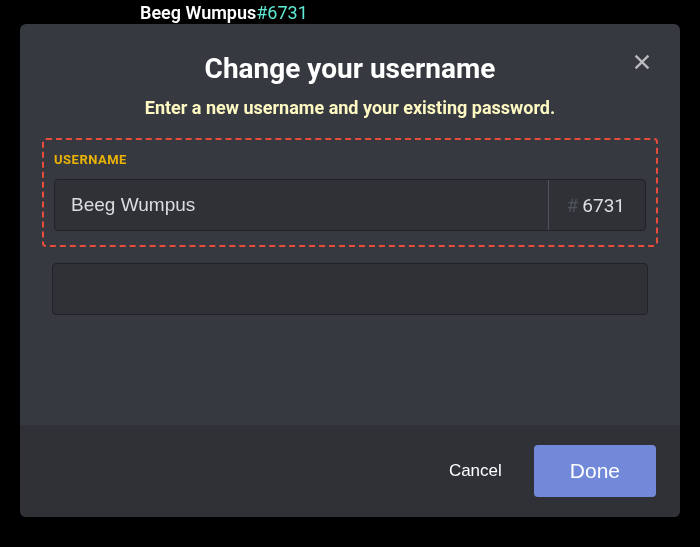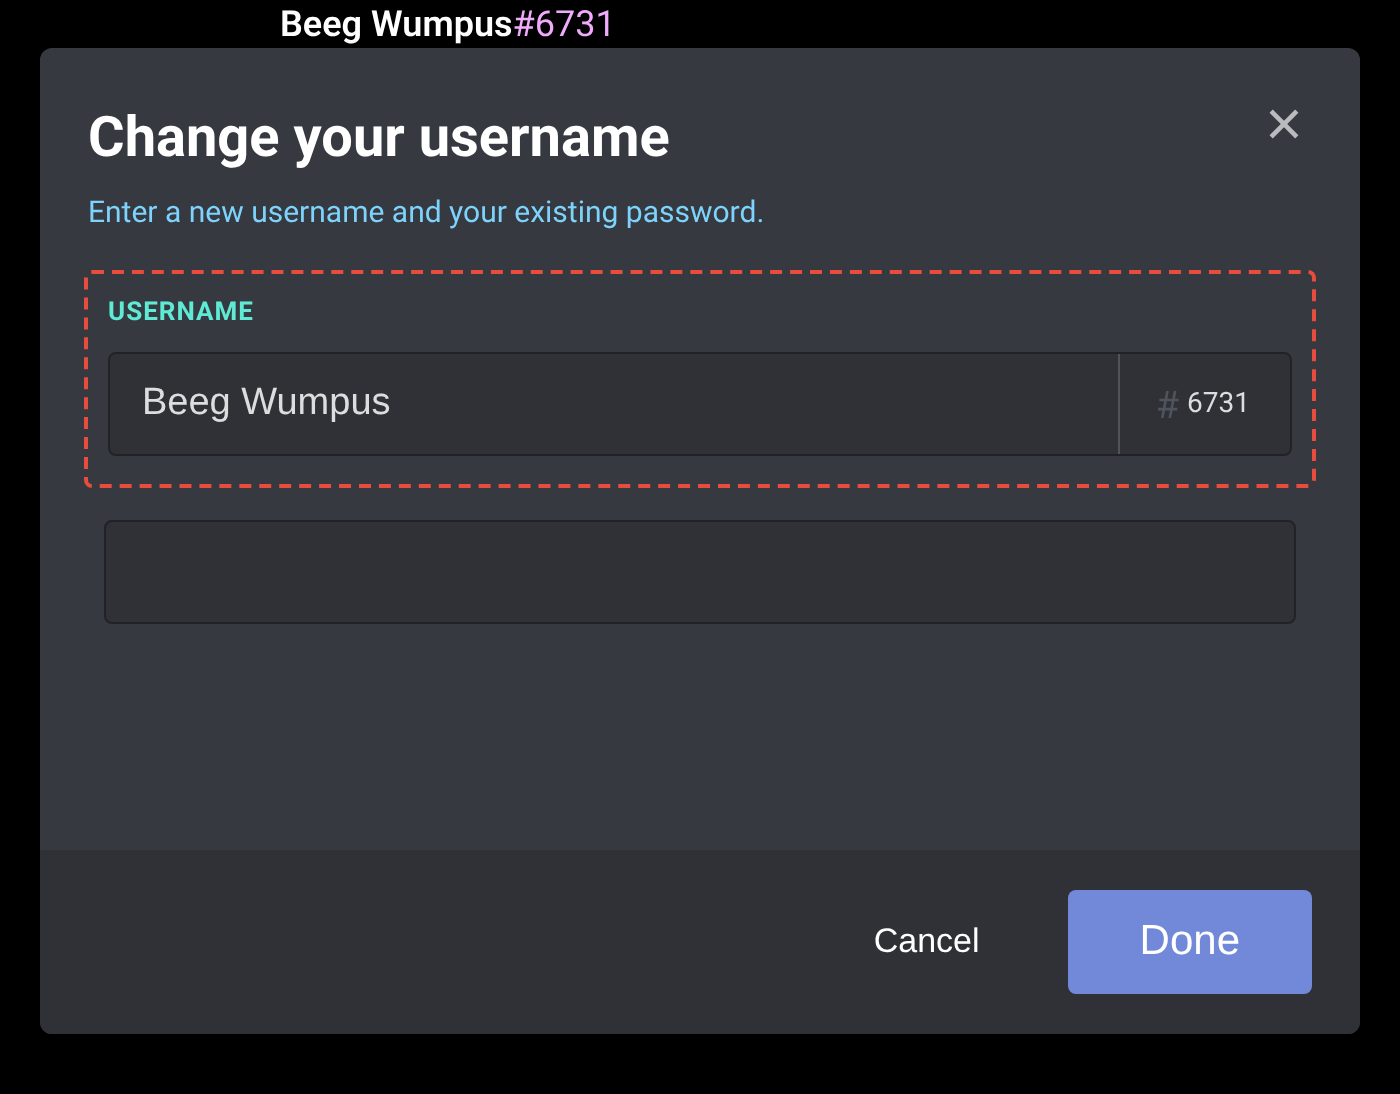--- a/index.html
+++ b/index.html
@@ -18,38 +18,38 @@
     .background-hint {
       position: absolute;
       top: 0;
       left: 140px;
       color: #fff;
       font-size: 18px;
       font-weight: 600;
       padding: 2px 0;
     }
     .background-hint .tag {
-      color: #f0abfc;
+      color: #5eead4;
       font-weight: 400;
     }
     .modal {
       position: absolute;
       top: 24px;
       left: 20px;
       right: 20px;
       bottom: 30px;
       background: #36393f;
       border-radius: 6px;
       display: flex;
       flex-direction: column;
       box-shadow: 0 8px 16px rgba(0,0,0,0.24);
     }
     .modal-header {
       padding: 28px 24px 20px 24px;
-      text-align: left;
+      text-align: center;
       position: relative;
     }
     .close-btn {
       position: absolute;
       top: 22px;
       right: 22px;
       width: 32px;
       height: 32px;
       display: flex;
       align-items: center;
@@ -61,36 +61,36 @@
       width: 22px;
       height: 22px;
     }
     .modal-title {
       color: #fff;
       font-size: 28px;
       font-weight: 700;
       margin-bottom: 12px;
     }
     .modal-subtitle {
-      color: #7dd3fc;
-      font-size: 15px;
-      font-weight: 400;
+      color: #fef9c3;
+      font-size: 18px;
+      font-weight: 700;
     }
     .modal-body {
       padding: 0 22px 24px 22px;
       flex: 1;
     }
     .highlight-box {
       border: 2px dashed #e74c3c;
       border-radius: 4px;
       padding: 12px 10px 14px 10px;
       margin-bottom: 10px;
     }
     .field-label {
-      color: #5eead4;
+      color: #eab308;
       font-size: 13px;
       font-weight: 700;
       letter-spacing: 0.5px;
       text-transform: uppercase;
       margin-bottom: 12px;
     }
     .username-row {
       display: flex;
       background: #2f3136;
       border: 1px solid #202225;
@@ -112,21 +112,21 @@
       padding: 0 20px 0 18px;
       border-left: 1px solid #4f545c;
     }
     .hash {
       color: #4f545c;
       font-size: 19px;
       margin-right: 4px;
     }
     .discriminator {
       color: #dcddde;
-      font-size: 14px;
+      font-size: 19px;
     }
     .password-section {
       padding: 6px 10px 0 10px;
     }
     .password-input {
       width: 100%;
       height: 52px;
       background: #2f3136;
       border: 1px solid #202225;
       border-radius: 4px;
@@ -134,21 +134,21 @@
       color: #dcddde;
       font-size: 19px;
       padding: 0 16px;
     }
     .modal-footer {
       background: #2f3136;
       padding: 20px 24px;
       display: flex;
       justify-content: flex-end;
       align-items: center;
-      gap: 24px;
+      gap: 12px;
       border-radius: 0 0 6px 6px;
     }
     .btn-cancel {
       background: transparent;
       border: none;
       color: #fff;
       font-size: 17px;
       font-weight: 500;
       padding: 12px 20px;
       cursor: pointer;

